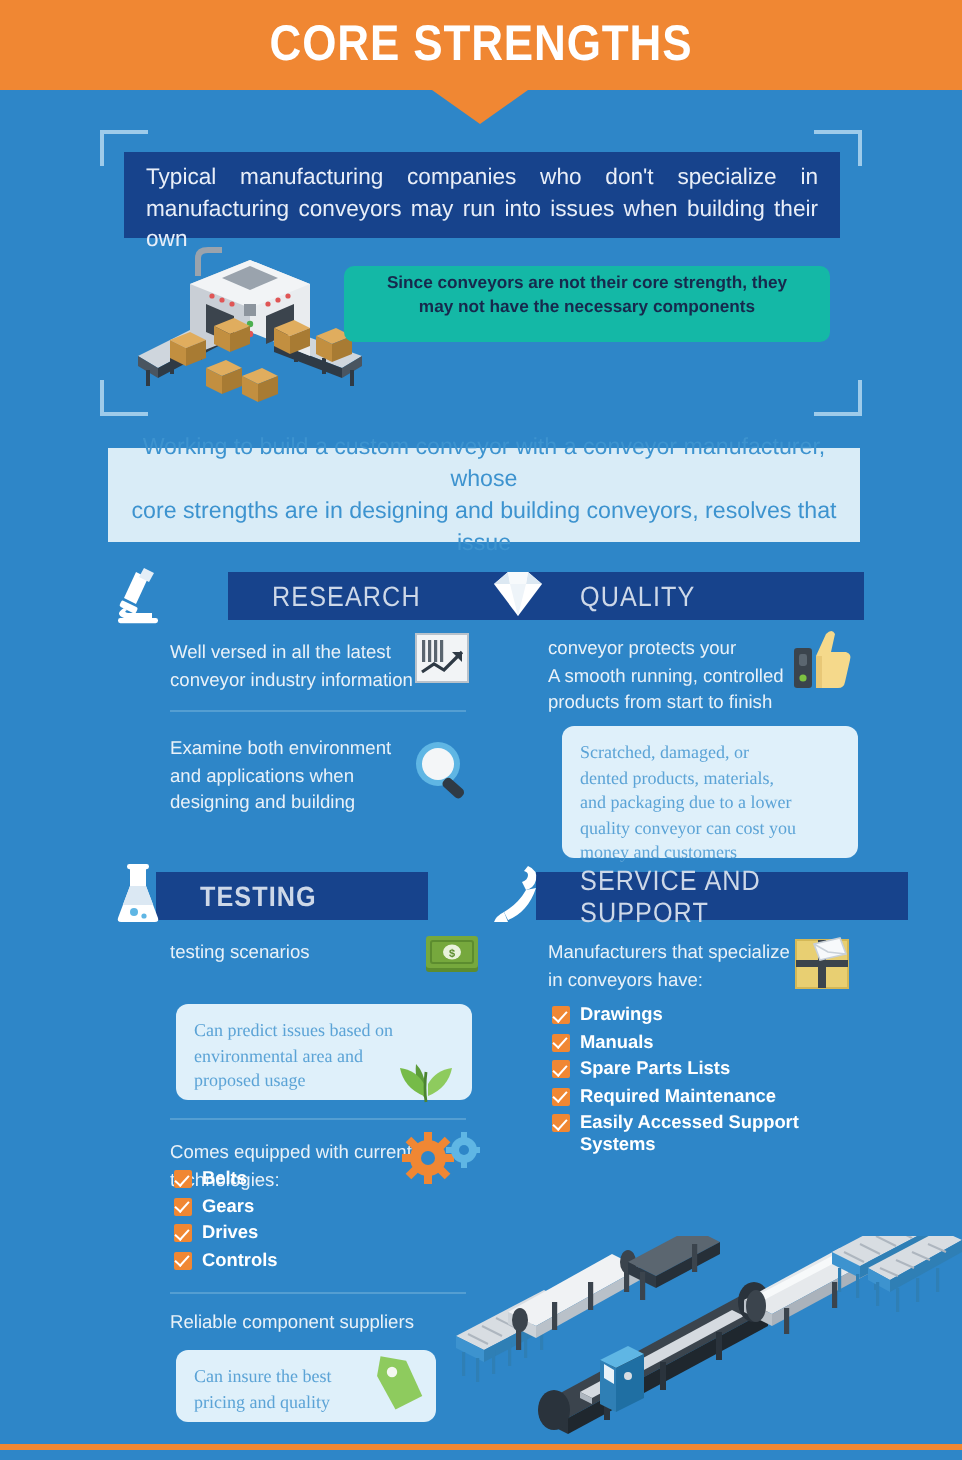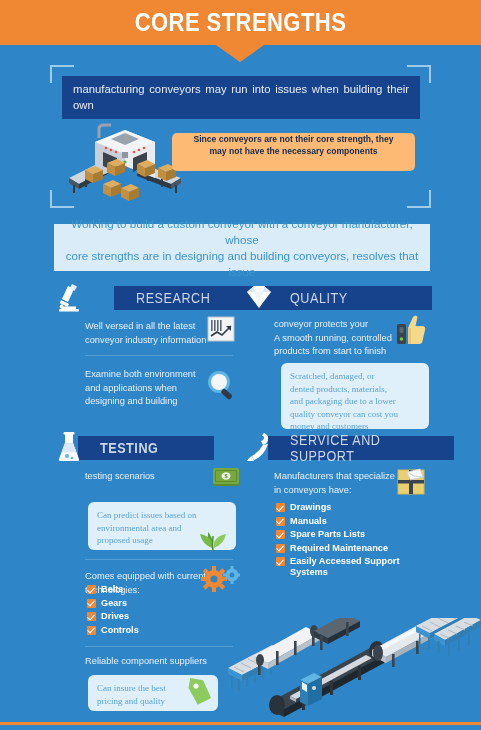--- a/index.html
+++ b/index.html
@@ -47,23 +47,23 @@
   .intro-box p {
     color:#e8eef8; font-size:11.3px; line-height:15.5px;
     text-align:justify; text-align-last:justify;
     font-family:"Liberation Sans Narrow","Liberation Sans",sans-serif;
   }
   .intro-box p.l2 { text-align-last:left; }
 
   
   .callout-white {
     position:absolute; left:172px; top:133px; width:243px; height:38px;
-    background:#fdba74; border-radius:5px;
-    display:flex; align-items:flex-start; justify-content:center;
-    padding:0 10px;
+    background:#14b8a6; border-radius:5px;
+    display:flex; align-items:flex-end; justify-content:center;
+    padding:12px 10px;
   }
   .callout-white p {
     color:#17294d; font-size:8.6px; font-weight:bold; line-height:12px;
     text-align:center;
   }
 
   
   .machine-ill { position:absolute; left:55px; top:116px; width:150px; height:95px; }
 
   
@@ -135,20 +135,21 @@
   <div class="header-band"></div>
   <div class="header-title">CORE STRENGTHS</div>
   <div class="header-arrow"></div>
 
   <div class="bracket bk-tl"></div>
   <div class="bracket bk-tr"></div>
   <div class="bracket bk-bl"></div>
   <div class="bracket bk-br"></div>
 
   <div class="intro-box">
+    <p>Typical manufacturing companies who don't specialize in</p>
     <p class="l2">manufacturing conveyors may run into issues when building their own</p>
   </div>
 
   <svg class="machine-ill" viewBox="0 0 150 95">
 
     <g>
       <polygon points="14,62 48,45 58,50 24,68" fill="#cfd6dd"></polygon>
       <polygon points="14,62 24,68 24,73 14,67" fill="#4a5560"></polygon>
       <polygon points="24,68 58,50 58,55 24,73" fill="#2f3a45"></polygon>
       <rect x="18" y="69" width="2" height="8" fill="#2f3a45"></rect>

